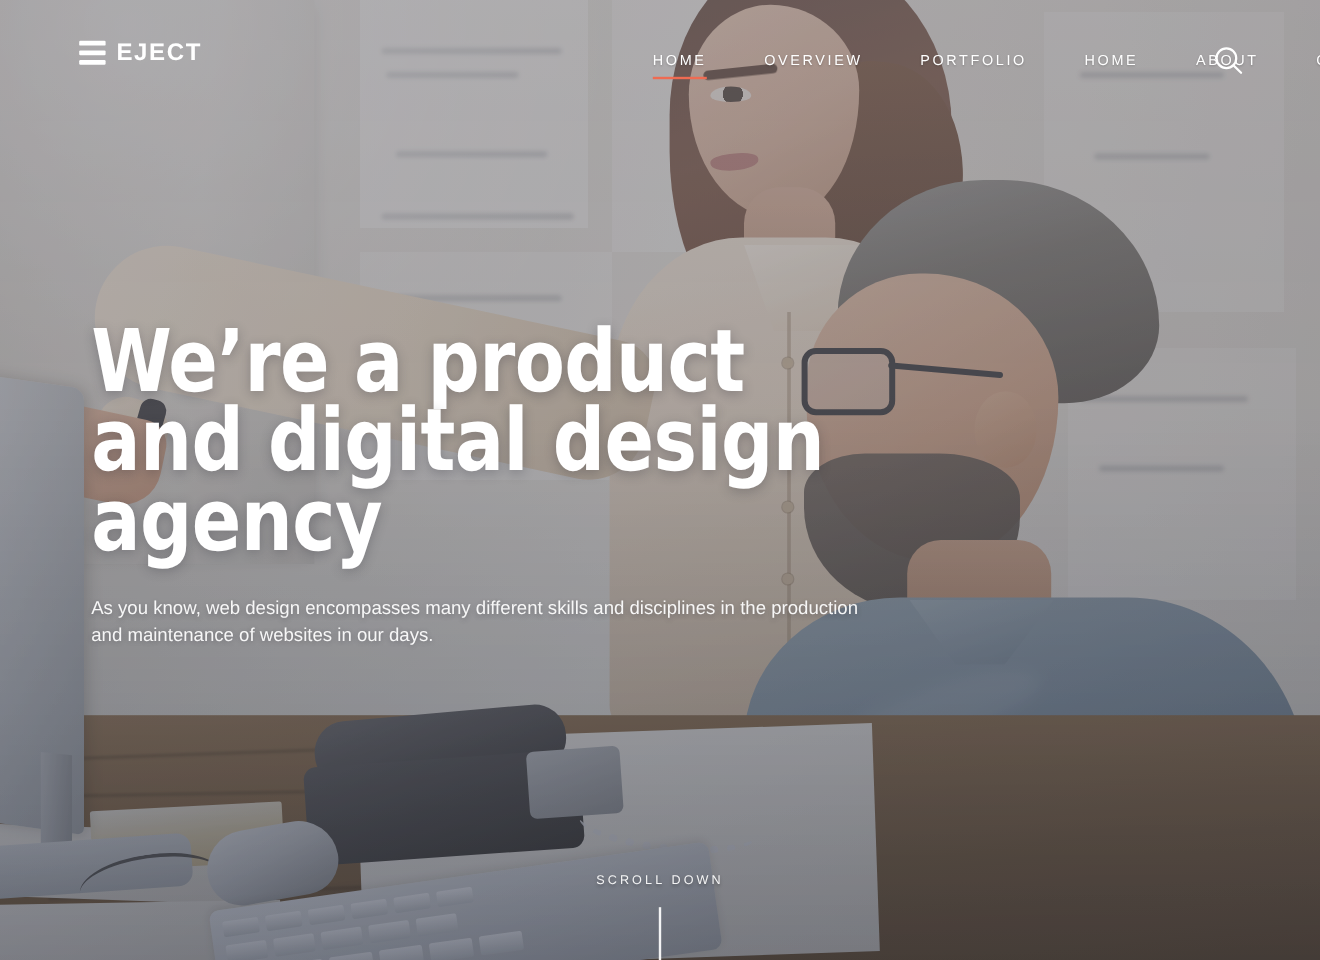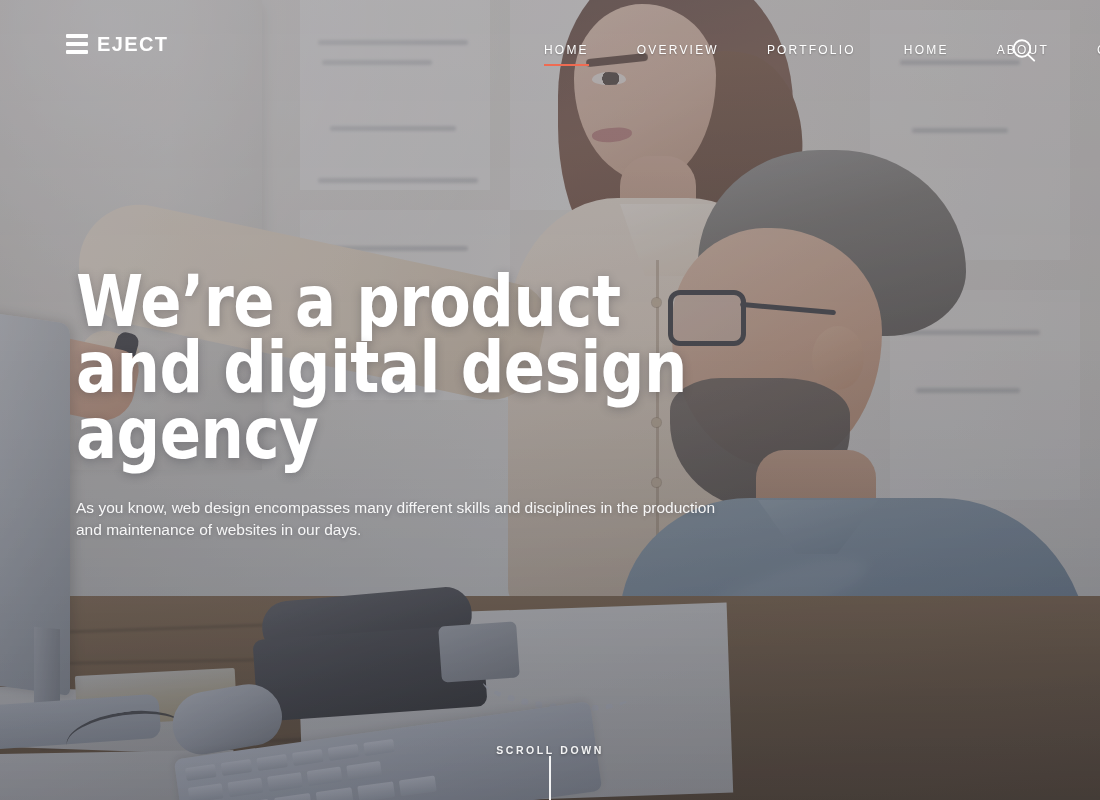--- a/index.html
+++ b/index.html
@@ -410,22 +410,22 @@
     font-size:11.5px; font-weight:700; letter-spacing:2.1px; color:#ffffff;
     text-shadow:0 1px 3px rgba(0,0,0,.3);
   }
 
   
   .scroll {
     position:absolute; left:0; right:0; bottom:0;
     display:flex; flex-direction:column; align-items:center;
   }
   .scroll-label {
-    font-size:10.5px; font-weight:700; letter-spacing:2.6px;
-    color:rgba(255,255,255,.92); 
+    font-size:10.5px; font-weight:400; letter-spacing:2.6px;
+    color:rgba(255,255,255,.92); margin-bottom:16px;
     text-shadow:0 1px 3px rgba(0,0,0,.3);
     text-align:right;
   }
   .scroll-line { width:1.5px; height:44px; background:rgba(255,255,255,.92); }
 </style>
 </head>
 <body>
 
 <div class="stage">
 

